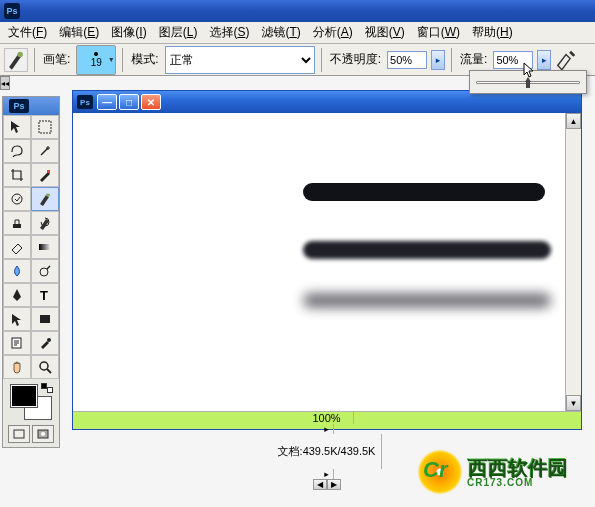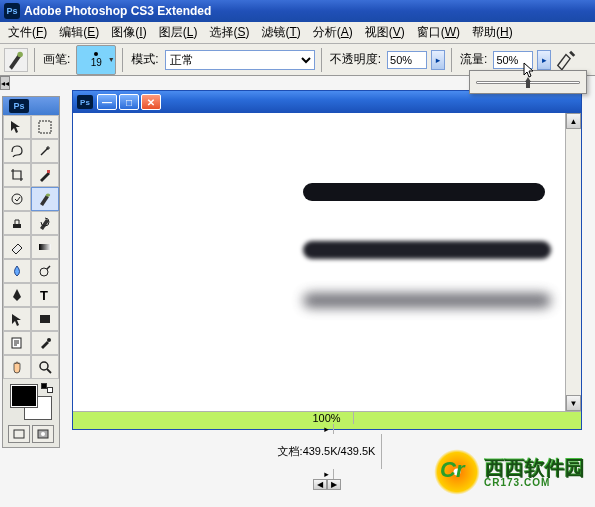--- a/index.html
+++ b/index.html
@@ -17,21 +17,21 @@
 
 
 .optionsbar { height: 32px; background: #efeee8; display: flex; align-items: center; padding: 0 4px; border-bottom: 1px solid #999; gap: 4px; }
 .optionsbar .sep { width: 1px; height: 24px; background: #a0a0a0; margin: 0 2px; }
 .opt-tool-icon { width: 24px; height: 24px; border: 1px solid #c0c0c0; display: flex; align-items: center; justify-content: center; background: #f0f0f0; }
 .opt-brush-preview { width: 40px; height: 30px; border: 1px solid #999; border-radius: 2px; background: #7dd3fc; display: flex; flex-direction: column; align-items: center; justify-content: center; font-size: 10px; line-height: 1; position: relative; }
 .opt-brush-preview .dot { width: 4px; height: 4px; background: #000; border-radius: 50%; }
 .opt-brush-preview .num { margin-top: 2px; }
 .opt-brush-preview .arrow { position: absolute; right: 2px; top: 50%; transform: translateY(-50%); font-size: 8px; color: #333; }
 .opt-label { font-size: 12px; color: #000; padding: 0 2px; }
-.opt-select { height: 20px; border: 1px solid #7a9dd8; background: #fff; font-size: 12px; }
+.opt-select { height: 28px; border: 1px solid #7a9dd8; background: #fff; font-size: 12px; }
 .opt-input { width: 40px; height: 18px; border: 1px solid #7a9dd8; font-size: 11px; text-align: left; padding: 0 2px; background: #fff; }
 .opt-btn-arrow { width: 14px; height: 20px; border: 1px solid #7a9dd8; background: linear-gradient(#e4eeff,#b0caf0); display: flex; align-items: center; justify-content: center; font-size: 9px; color: #0040a0; }
 .opt-icon-end { width: 22px; height: 22px; display: flex; align-items: center; justify-content: center; font-size: 14px; }
 
 
 .slider-popup { position: absolute; right: 8px; top: 70px; width: 118px; height: 24px; background: #efeee8; border: 1px solid #888; box-shadow: 2px 2px 4px rgba(0,0,0,0.25); display: flex; align-items: center; padding: 0 6px; z-index: 100; }
 .slider-track { flex: 1; height: 3px; background: #fff; border: 1px solid #888; border-radius: 1px; position: relative; }
 .slider-thumb { position: absolute; top: -5px; left: 50%; width: 6px; height: 12px; transform: translateX(-50%); }
 .slider-thumb::before { content: ""; position: absolute; top: 0; left: 0; width: 0; height: 0; border-left: 3px solid transparent; border-right: 3px solid transparent; border-bottom: 5px solid #444; }
 .slider-thumb::after { content:""; position:absolute; top:5px; left:1px; width:4px; height:6px; background:#444; }
@@ -76,32 +76,31 @@
 .vscroll .arrow { height:16px; background:linear-gradient(#f5f5f5,#d0d0d0); border:1px solid #999; display:flex; align-items:center; justify-content:center; font-size:8px; }
 .statusbar { position:absolute; left:0; right:0; bottom:0; height:18px; background:#bef264; border-top:1px solid #b0b0b0; display:flex; align-items:center; font-size:11px;flex-direction:column; }
 .statusbar .zoom { width:54px; padding:0 4px; border-right:1px solid #b0b0b0; text-align:center; }
 .statusbar .arrowbtn { width:14px; border-right:1px solid #b0b0b0; text-align:center; font-size:9px; }
 .statusbar .fileinfo { padding:10px 6px; border-right:1px solid #b0b0b0; }
 .statusbar .hscroll { flex:1; display:flex; }
 .statusbar .hscroll .sarrow { width:14px; border:1px solid #999; background:linear-gradient(#f5f5f5,#d0d0d0); display:flex; align-items:center; justify-content:center; font-size:8px; }
 .statusbar .hscroll .strack { flex:1; background:#efeee8; }
 
 
-.watermark { position:absolute; right:1px; bottom:10px; width:160px; height:50px; display:flex; align-items:center; }
+.watermark { position:absolute; right:18px; bottom:10px; width:160px; height:50px; display:flex; align-items:center; }
 .watermark .logo { width:46px; height:46px; border-radius:50%; background: radial-gradient(#fff 3px, #ff8a00 4px, #ffcc00 60%, transparent 70%); position:relative; margin-right:4px; }
 .watermark .logo::before { content:"Cr"; position:absolute; left:6px; top:8px; font-size:22px; font-weight:bold; color:#2a9f2a; font-style:italic; }
 .watermark .text { font-size:20px; font-weight:bold; background: linear-gradient(#48c040, #2a8522); -webkit-background-clip: text; color: transparent; text-shadow: 1px 1px 0 #185015; line-height:1; }
 .watermark .sub { font-size:10px; color:#2a8522; font-weight:bold; letter-spacing:1px; }
 </style>
 </head>
 <body>
 
 <div class="titlebar">
   <div class="app-icon">Ps</div>
-  <div class="title">Adobe Photoshop CS3 Extended</div>
 </div>
 
 <div class="menubar">
   <div class="menu"><span>文件</span>(<span class="key">F</span>)</div>
   <div class="menu"><span>编辑</span>(<span class="key">E</span>)</div>
   <div class="menu"><span>图像</span>(<span class="key">I</span>)</div>
   <div class="menu"><span>图层</span>(<span class="key">L</span>)</div>
   <div class="menu"><span>选择</span>(<span class="key">S</span>)</div>
   <div class="menu"><span>滤镜</span>(<span class="key">T</span>)</div>
   <div class="menu"><span>分析</span>(<span class="key">A</span>)</div>

